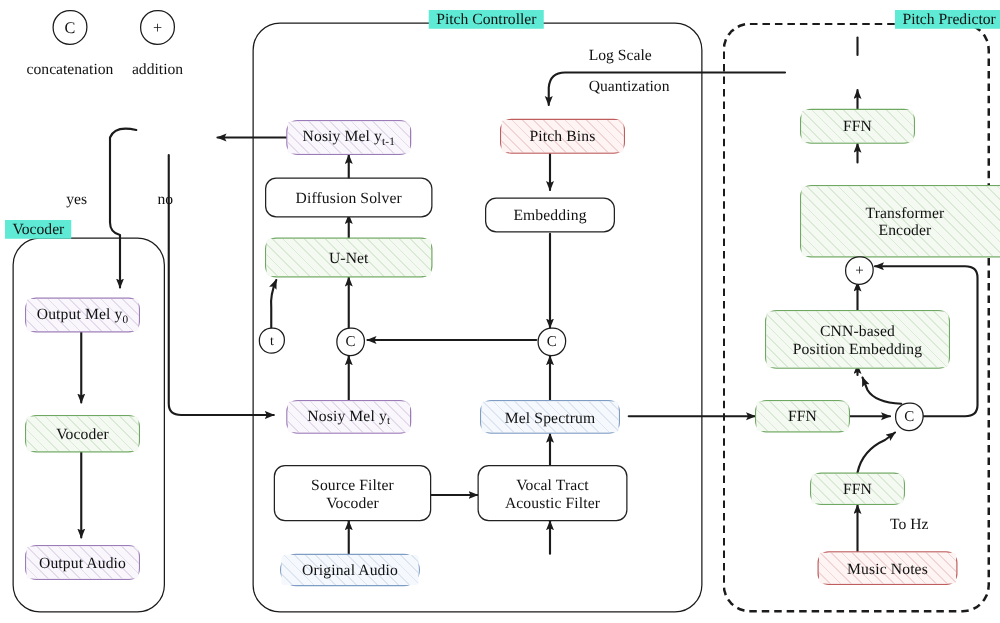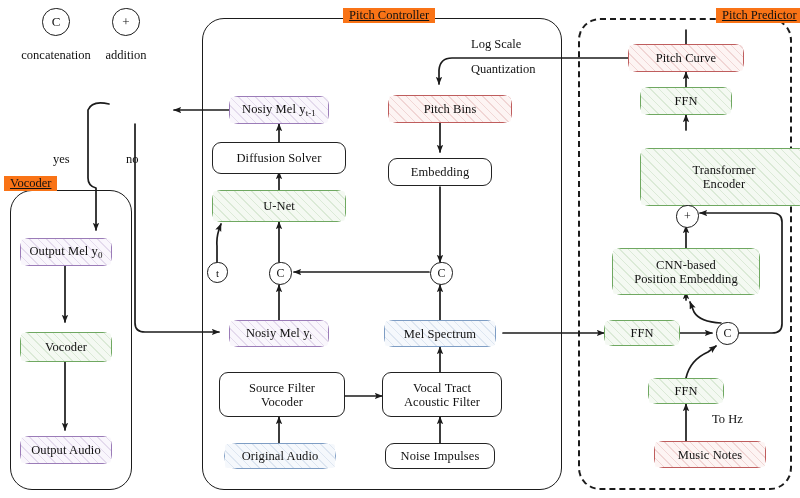--- a/index.html
+++ b/index.html
@@ -47,22 +47,22 @@
   .pill{border-radius:14px;}
   .roundy{border-radius:9px;}
 
   
   .container{
     position:absolute;box-sizing:border-box;z-index:1;background:transparent;
   }
   .container.solid{border:1.7px solid #1b1b1b;border-radius:22px;}
   .container.dashed{border:2px dashed #1b1b1b;border-radius:22px;}
   .container-title{
-    position:absolute;font-size:12.5px;background:#f97316;padding:0 6px;
-    white-space:nowrap;z-index:4;text-decoration:underline;
+    position:absolute;font-size:12.5px;background:#5eead4;padding:0 6px;
+    white-space:nowrap;z-index:4;
   }
 
   
   .legend{position:absolute;z-index:5;}
   .legend-item{position:absolute;text-align:center;}
   .legend-sym{
     width:26px;height:26px;border:1.7px solid #1b1b1b;border-radius:50% 48% 52% 50%;
     margin:0 auto;display:flex;align-items:center;justify-content:center;
     font-size:13px;background:#fff;
   }
@@ -233,38 +233,32 @@
 
   <div class="node blue hatch roundy" style="left:384px;top:320px;width:112px;height:27px;">
     <span class="lbl">Mel Spectrum</span>
   </div>
 
   <div class="node two roundy" style="left:382px;top:372px;width:120px;height:45px;">
     <span class="lbl">Vocal Tract</span>
     <span class="lbl">Acoustic Filter</span>
   </div>
 
-  <div class="node roundy" style="left:385px;top:443px;width:110px;height:26px;">
-    <span class="lbl">Noise Impulses</span>
-  </div>
-
-  <div class="node red hatch roundy" style="left:388px;top:95px;width:124px;height:28px;">
+
+  <div class="node red hatch roundy" style="left:400px;top:95px;width:100px;height:28px;">
     <span class="lbl">Pitch Bins</span>
   </div>
 
   <div class="node roundy" style="left:388px;top:158px;width:104px;height:28px;">
     <span class="lbl">Embedding</span>
   </div>
 
   <div class="etext" style="left:471px;top:37px;">Log Scale</div>
   <div class="etext" style="left:471px;top:62px;">Quantization</div>
 
-  <div class="node red hatch roundy" style="left:628px;top:44px;width:116px;height:28px;">
-    <span class="lbl">Pitch Curve</span>
-  </div>
 
   <div class="node green hatch roundy" style="left:640px;top:87px;width:92px;height:28px;">
     <span class="lbl">FFN</span>
   </div>
 
   <div class="node two green hatch roundy" style="left:612px;top:148px;width:168px;height:58px;margin-left:28px;">
     <span class="lbl">Transformer</span>
     <span class="lbl">Encoder</span>
   </div>
 

